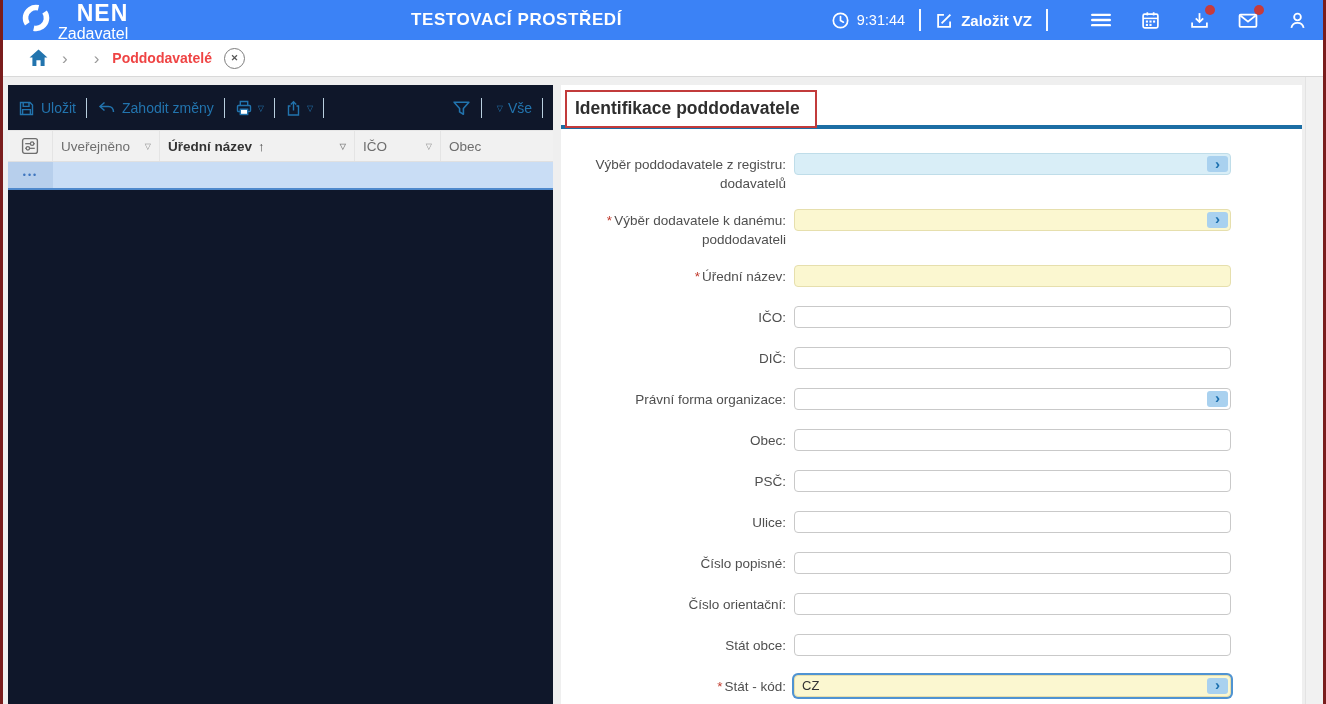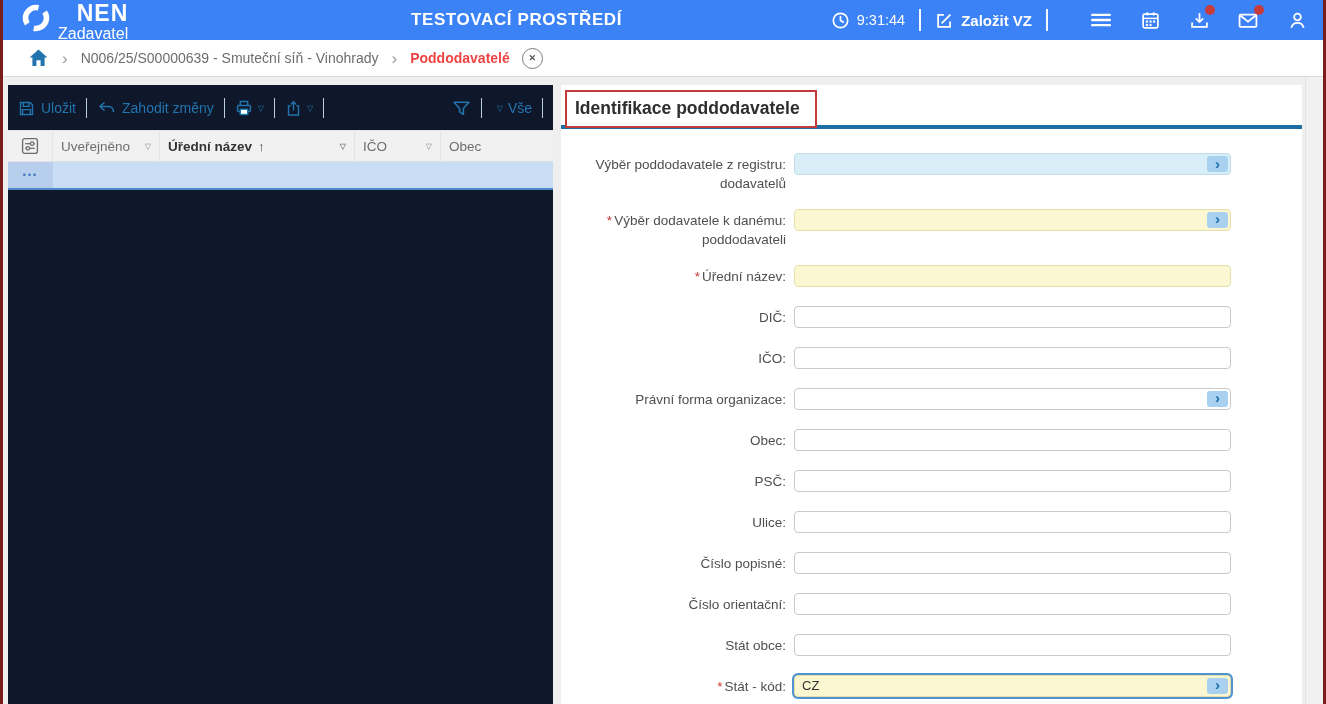--- a/index.html
+++ b/index.html
@@ -166,21 +166,20 @@
     </div>
   </div>
 
   <div class="breadcrumb">
     <span style="display:flex;align-items:center;cursor:pointer;">
       <svg width="21" height="20" viewBox="0 0 20 19">
         <path d="M10 1.5 L18.5 9 H15.8 V17 H12 V11.6 H8 V17 H4.2 V9 H1.5 Z" fill="#2274ae"></path>
       </svg>
     </span>
     <span class="bc-sep">›</span>
-    <span class="bc-link">N006/25/S00000639 - Smuteční síň - Vinohrady</span>
     <span class="bc-sep">›</span>
     <span class="bc-current">Poddodavatelé</span>
     <span class="bc-close">
       <span>✕</span>
     </span>
   </div>
 
   <div class="content">
 
     <div class="left-panel">
@@ -307,30 +306,30 @@
           <div class="label-cell">
             <span class="req">*</span><span class="label-text">Úřední název:</span>
           </div>
           <div class="field-cell">
             <input class="field f-yellow" value="" style="">
           </div>
         </div>
 
         <div class="form-row">
           <div class="label-cell">
+            <span class="label-text">IČO:</span>
+          </div>
+          <div class="field-cell">
+            <input class="field" value="" style="">
+          </div>
+        </div>
+
+        <div class="form-row">
+          <div class="label-cell">
             <span class="label-text">DIČ:</span>
-          </div>
-          <div class="field-cell">
-            <input class="field" value="" style="">
-          </div>
-        </div>
-
-        <div class="form-row">
-          <div class="label-cell">
-            <span class="label-text">IČO:</span>
           </div>
           <div class="field-cell">
             <input class="field" value="" style="">
           </div>
         </div>
 
         <div class="form-row">
           <div class="label-cell">
             <span class="label-text">Právní forma organizace:</span>
           </div>

